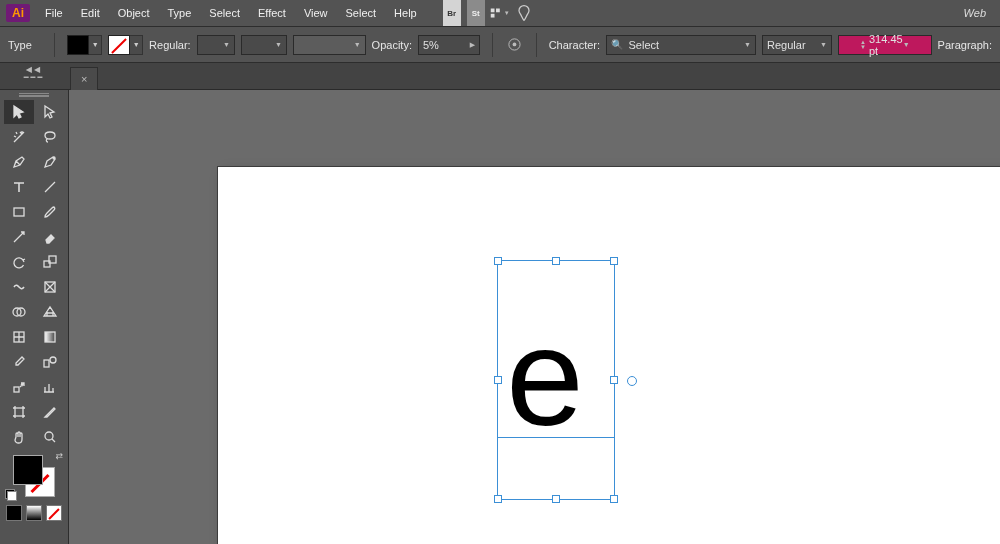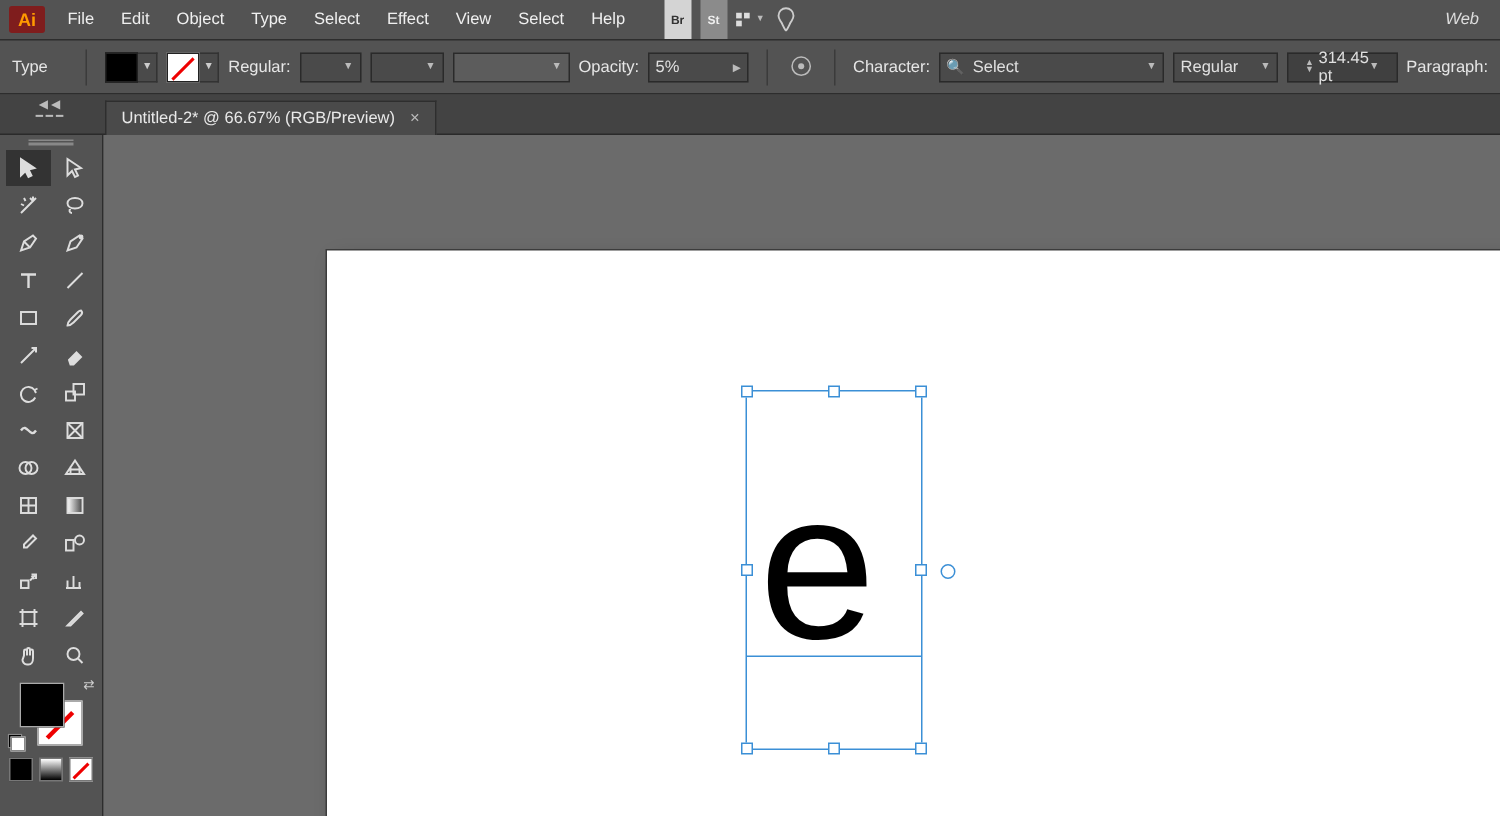--- a/index.html
+++ b/index.html
@@ -3,21 +3,21 @@
 <meta charset="utf-8">
 <style>
 
 html,body{margin:0;padding:0;width:1000px;height:544px;overflow:hidden;
   font-family:"Segoe UI",Arial,sans-serif;font-size:11px;color:#e6e6e6;
   background:#4b4b4b;user-select:none;}
 body{display:flex;flex-direction:column;}
 
 .menu-bar{height:26px;background:#535353;display:flex;align-items:center;
   padding:0 6px;gap:0;}
-.app-logo{width:24px;height:18px;background:#7f1d1d;color:#ff9a00;
+.app-logo{width:24px;height:18px;background:#701a75;color:#ff9a00;
   font-weight:bold;font-size:12px;display:flex;align-items:center;
   justify-content:center;border-radius:2px;margin-right:6px;}
 .menu-item{padding:0 9px;height:26px;display:flex;align-items:center;
   color:#f0f0f0;cursor:default;}
 .menu-spacer{flex:1;}
 .tiny-ico{width:20px;height:18px;display:flex;align-items:center;
   justify-content:center;color:#ddd;font-size:10px;margin:0 2px;}
 .bridge-box{width:18px;height:29px;background:#d4d4d4;color:#333;
   font-size:8px;font-weight:bold;display:flex;align-items:center;
   justify-content:center;border-radius:1px;}
@@ -38,22 +38,22 @@
   font-size:7px;color:#ccc;}
 .stroke-sel,.obox{height:18px;border:1px solid #2a2a2a;background:#4a4a4a;
   display:flex;align-items:center;padding:0 4px;}
 .stroke-sel{width:38px;}
 .obox{width:80px;}
 .font-box{height:18px;border:1px solid #2a2a2a;background:#4a4a4a;
   display:flex;align-items:center;padding:0 4px;flex:0 0 140px;}
 .font-box .mag{font-size:10px;color:#aaa;margin-right:5px;}
 .font-box span.val{flex:1;}
 .font-box .ar{font-size:7px;color:#bbb;}
-.numbox{height:18px;border:1px solid #2a2a2a;background:#404040;
-  display:flex;align-items:center;padding:0 11px;width:60px;}
+.numbox{height:18px;border:1px solid #2a2a2a;background:#be185d;
+  display:flex;align-items:center;padding:0 21px;width:60px;}
 .numbox .arws{display:flex;flex-direction:column;font-size:6px;
   line-height:5px;color:#bbb;margin-right:3px;}
 .vsep{width:1px;height:24px;background:#3b3b3b;margin:0 6px;}
 
 .tab-row{height:26px;background:#434343;border-bottom:1px solid #2a2a2a;
   display:flex;align-items:stretch;padding-left:70px;position:relative;}
 .panel-chevrons{position:absolute;left:4px;top:3px;font-size:8px;
   color:#bbb;letter-spacing:2px;line-height:8px;text-align:center;width:60px;}
 .doc-tab{background:#4a4a4a;border:1px solid #2e2e2e;border-bottom:none;
   height:22px;margin-top:4px;display:flex;align-items:center;
@@ -217,21 +217,20 @@
     <span style="flex:1">314.45 pt</span>
     <span style="font-size:7px;color:#bbb">▼</span>
     </div>
 
   <span class="ctrl-label">Paragraph:</span>
 </div>
 
 <div class="tab-row">
   <div class="panel-chevrons">◀◀<br>━━━</div>
   <div class="doc-tab">
-    <span>Untitled-2* @ 66.67% (RGB/Preview)</span>
     <span class="x">×</span>
   </div>
 </div>
 
 <div class="work">
 
   <div class="tools">
     <div class="grip">
       <div></div>
         <div></div>

